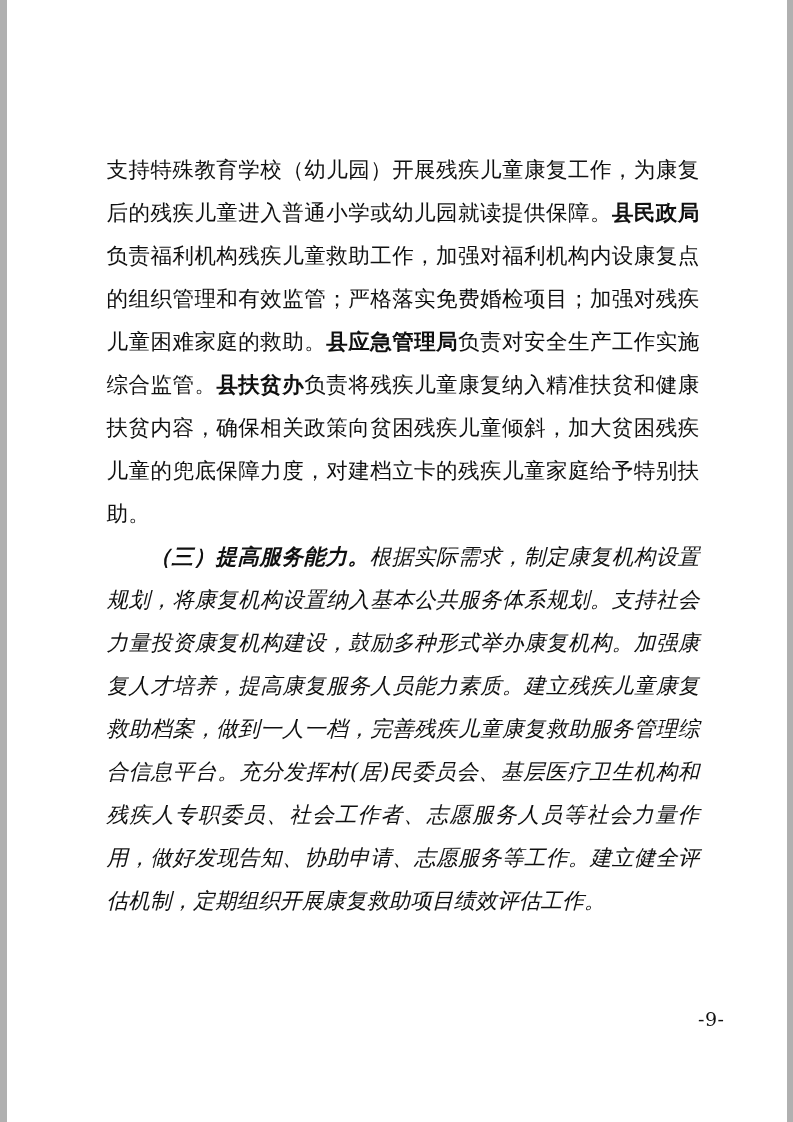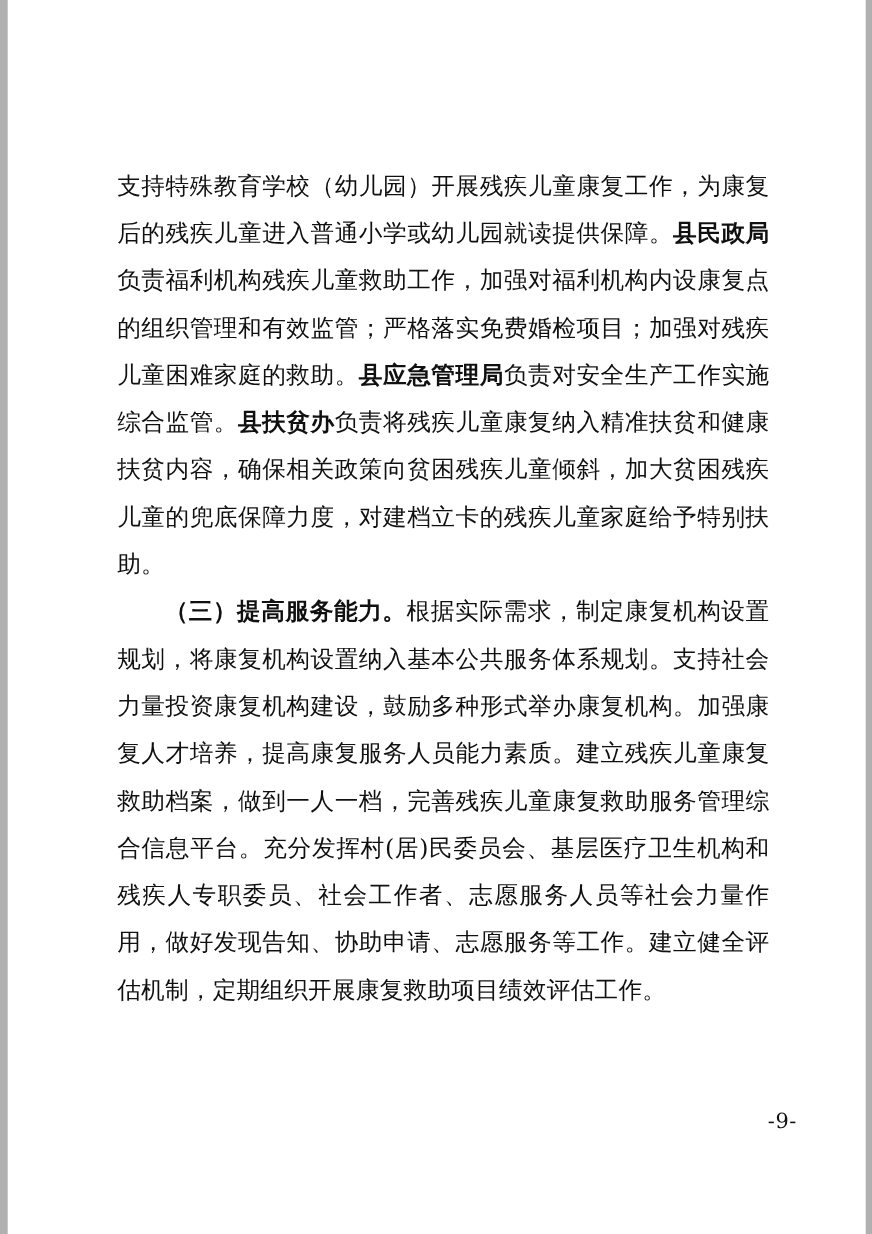--- a/index.html
+++ b/index.html
@@ -33,20 +33,21 @@
     text-align: justify;
     text-justify: inter-ideograph;
     letter-spacing: 0.2px;
     margin: 0 0 0 0;
   }
   .para.indent {
     text-indent: 43px;
   }
   .para + .para {
     margin-top: 0;
+    font-style: italic;
   }
   .bold {
     font-weight: bold;
   }
   .page-number {
     position: absolute;
     right: 62px;
     bottom: 92px;
     font-family: "DejaVu Serif", serif;
     font-size: 19px;

